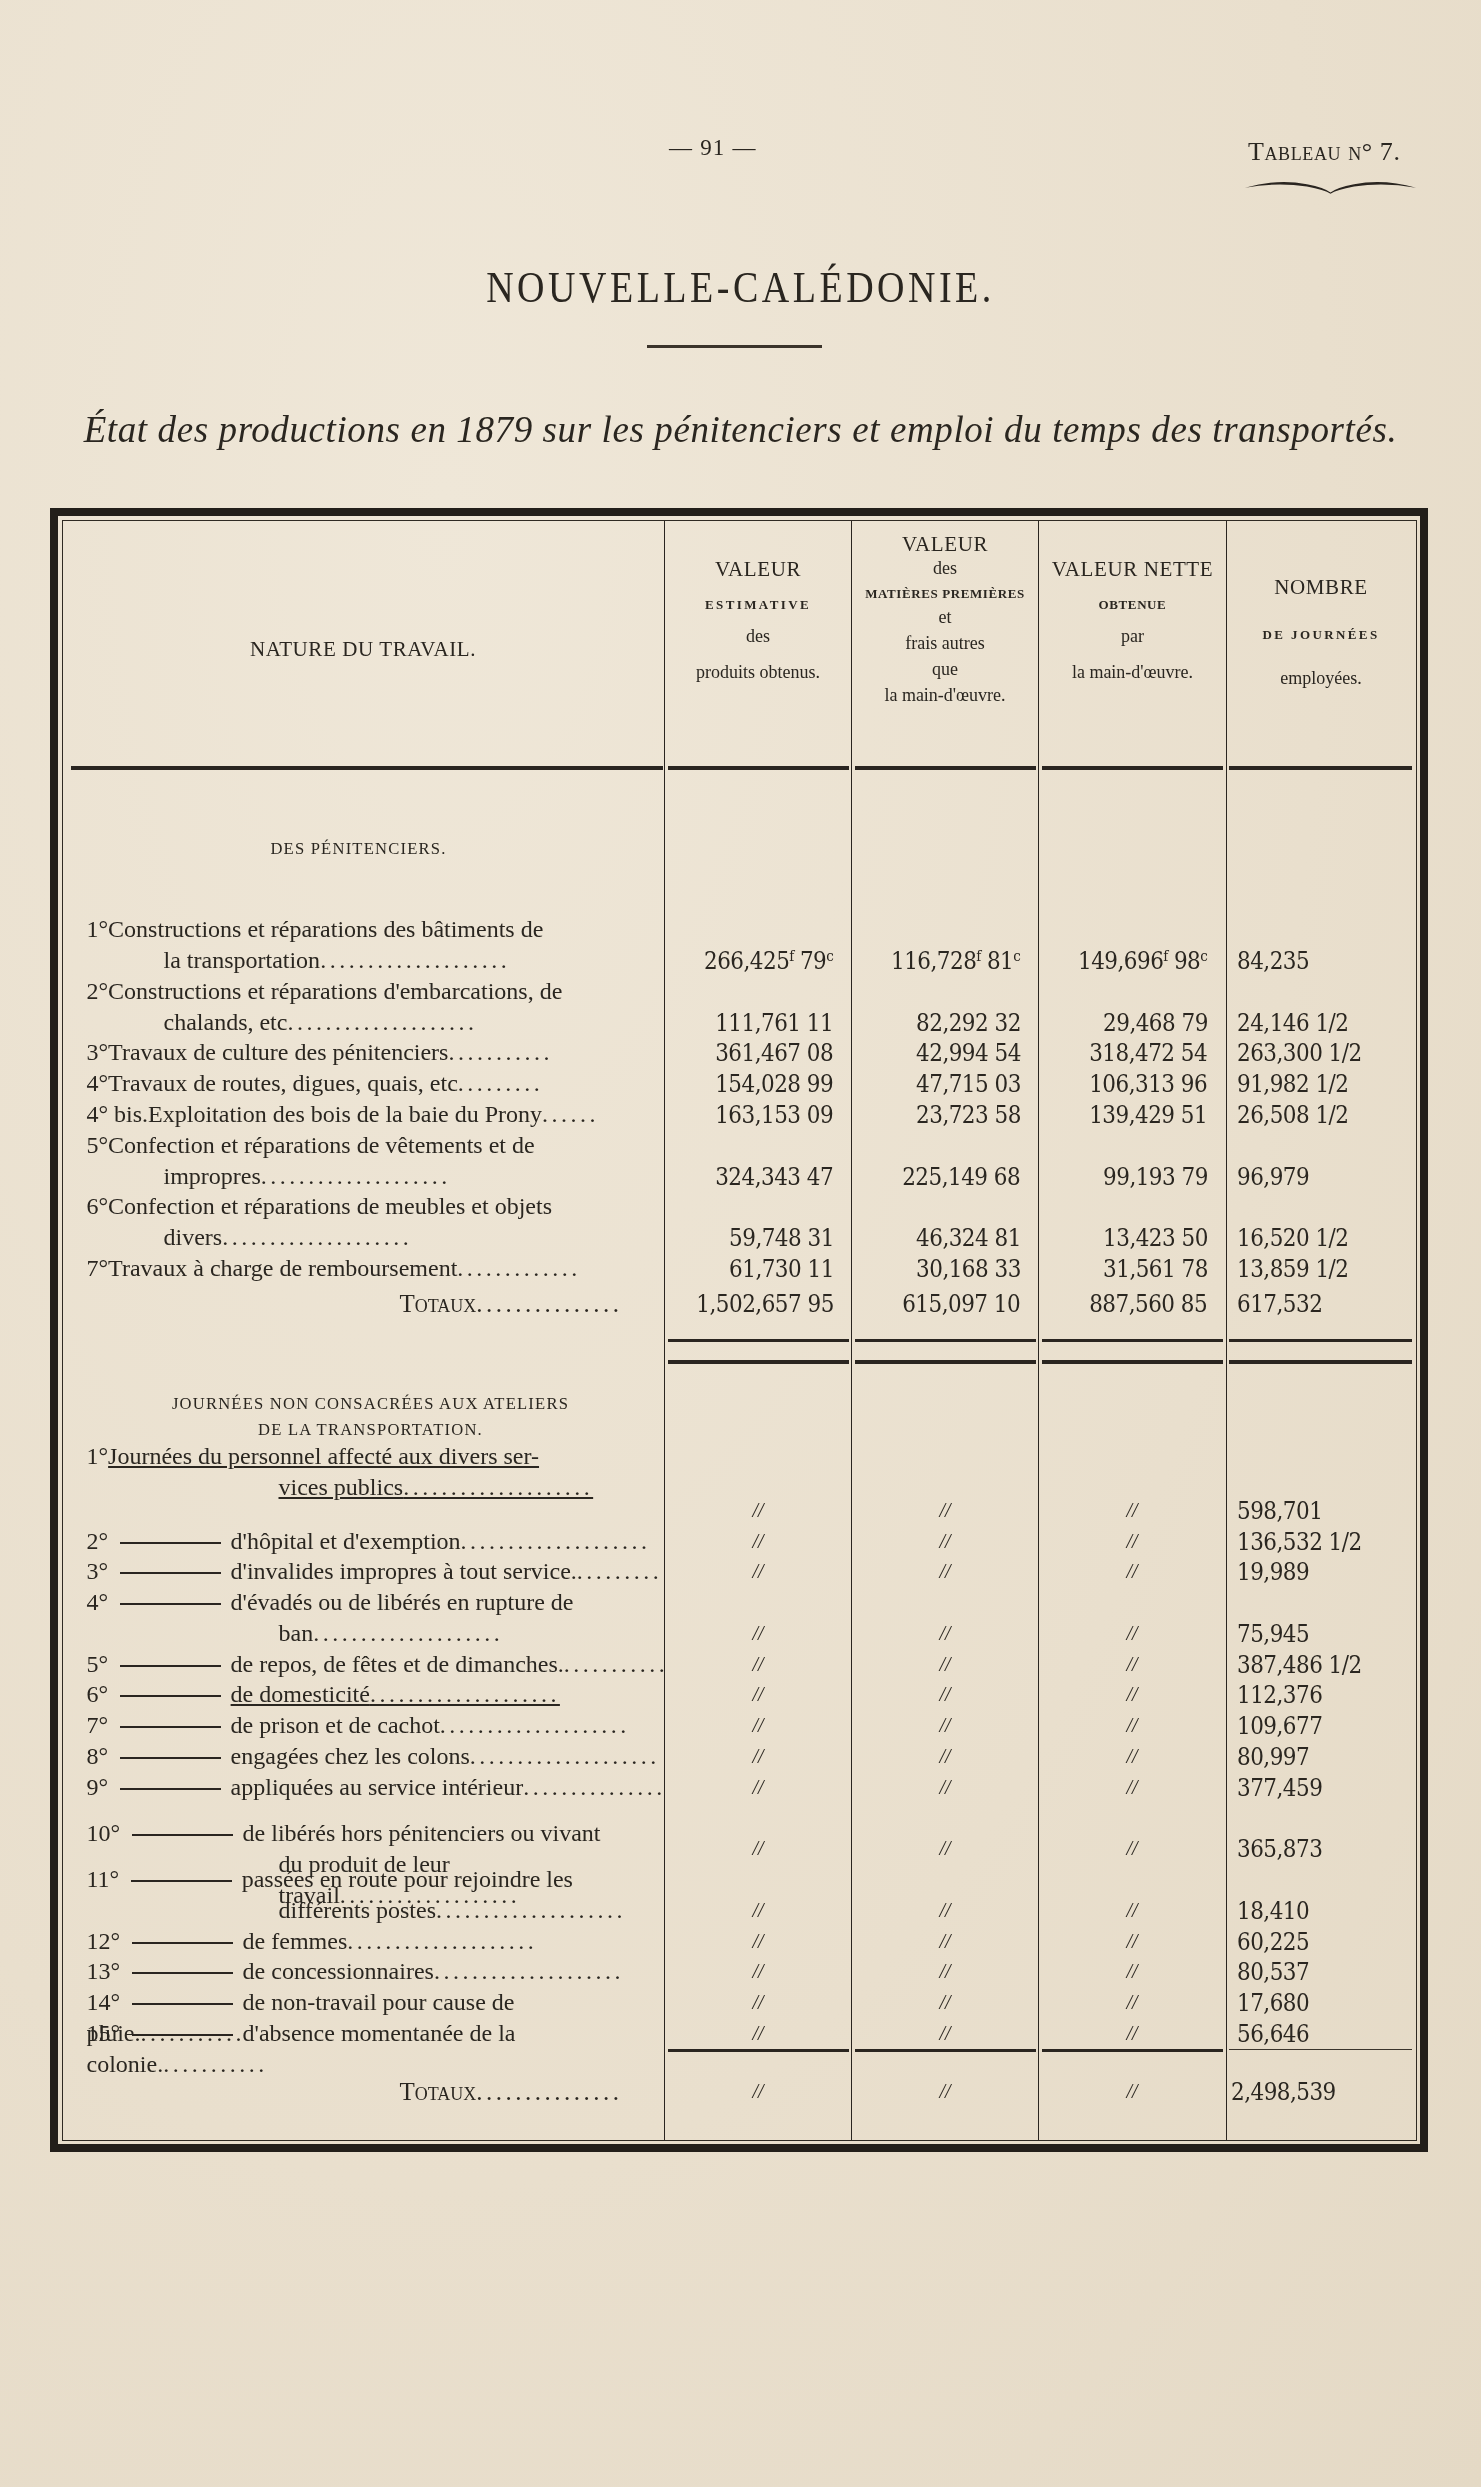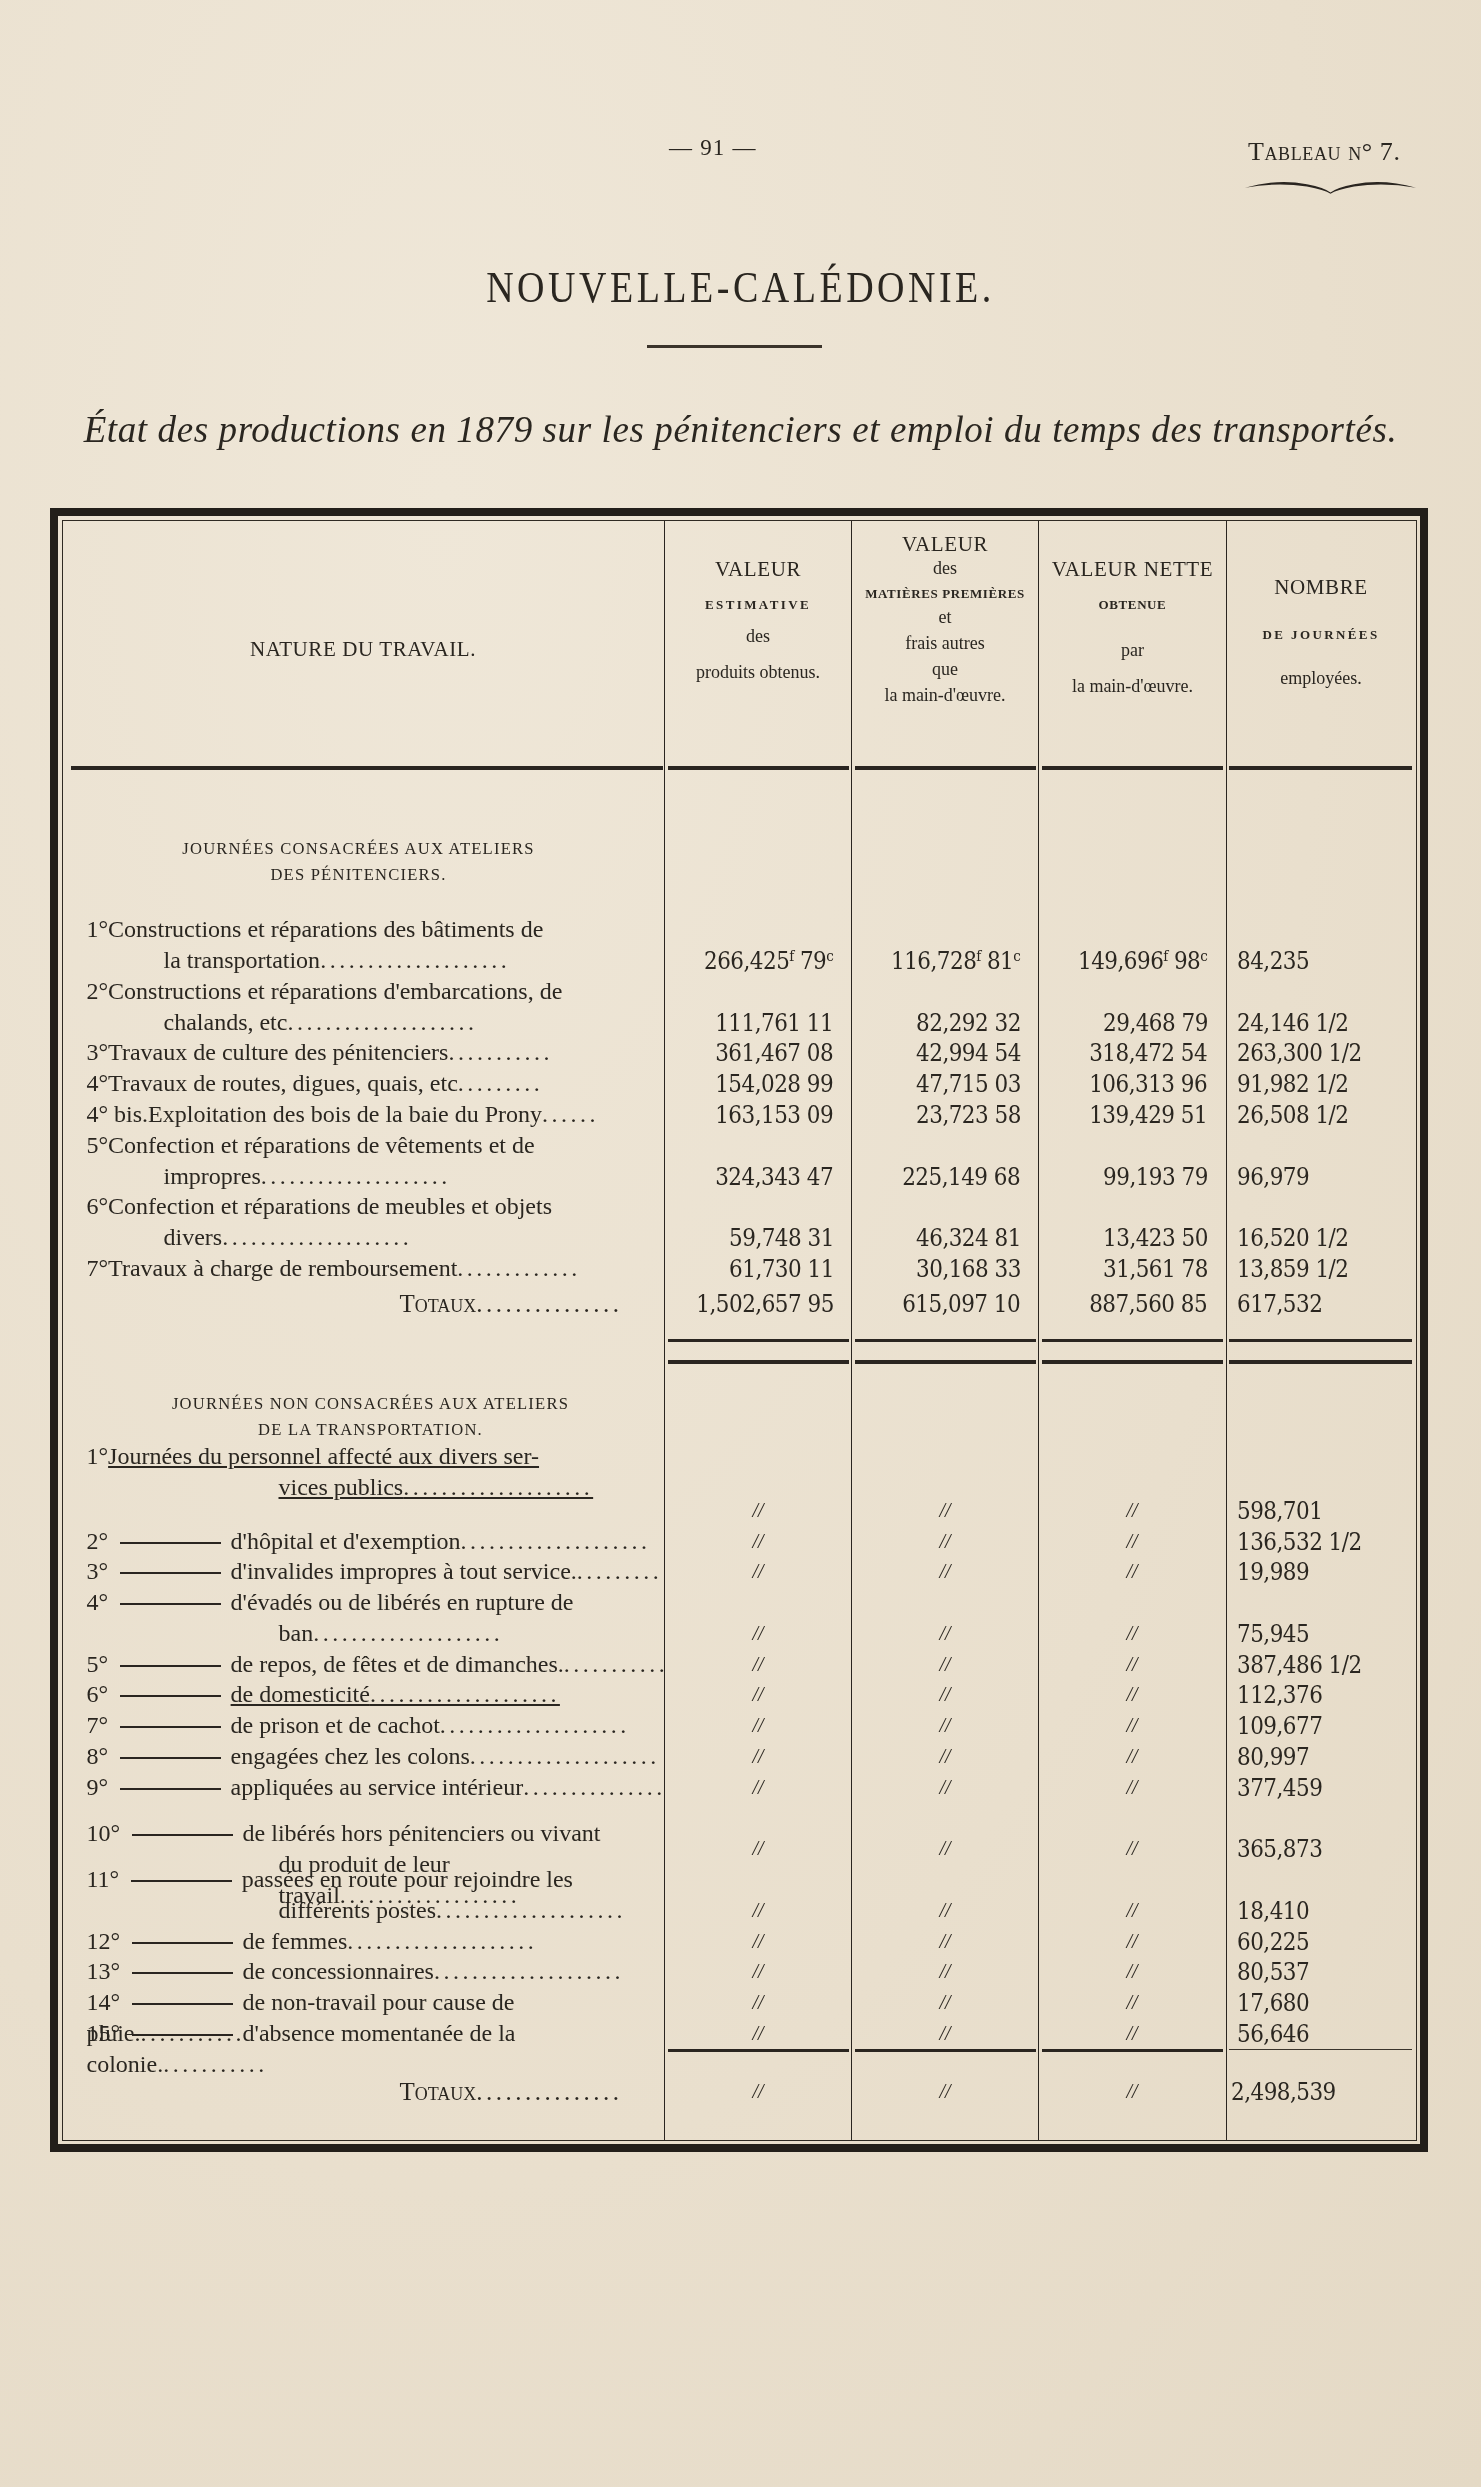--- a/index.html
+++ b/index.html
@@ -111,37 +111,36 @@
       <span class="lower">des</span>
       <span class="small" style="letter-spacing:0.6px;margin-top:6px">MATIÈRES PREMIÈRES</span>
       <span class="lower" style="margin-top:3.5px">et</span>
       <span class="lower" style="margin-top:3.5px">frais autres</span>
       <span class="lower" style="margin-top:3.5px">que</span>
       <span class="lower" style="margin-top:3.5px">la main-d'œuvre.</span>
     </div>
     <div class="hdr" style="left:977px;width:186px;top:35px;">
       <span class="big">VALEUR NETTE</span>
       <span class="small" style="letter-spacing:0.6px;margin-top:15.4px">OBTENUE</span>
-      <span class="lower" style="margin-top:26px">par</span>
+      <span class="lower" style="margin-top:12px">par</span>
       <span class="lower" style="margin-top:13px">la main-d'œuvre.</span>
     </div>
     <div class="hdr" style="left:1164px;width:189px;top:53px;">
       <span class="big">NOMBRE</span>
       <span class="small" style="margin-top:27px">DE JOURNÉES</span>
       <span class="lower" style="margin-top:24px">employées.</span>
     </div>
 
     <div class="hrule" style="left:8.3px;width:592px;top:245px;"></div>
     <div class="hrule" style="left:605px;width:181px;top:245px;"></div>
     <div class="hrule" style="left:792px;width:181px;top:245px;"></div>
     <div class="hrule" style="left:979px;width:181px;top:245px;"></div>
     <div class="hrule" style="left:1166px;width:183px;top:245px;"></div>
 
     <div class="section-head" style="top:315px;">
-      <div>JOURNÉES CONSACRÉES AUX ATELIERS</div>
       <div>DES PÉNITENCIERS.</div>
     </div>
 
     <div id="s1-rows">
         <div class="row-label" style="top: 393px;"><span class="num">1° </span><span>Constructions et réparations des bâtiments de</span><span class="cont"><span>la transportation</span><span class="dots">....................</span></span></div>
         <div class="cell" style="top: 424px; right: 582px;">266,425ᶠ 79ᶜ</div>
         <div class="cell" style="top: 424px; right: 395px;">116,728ᶠ 81ᶜ</div>
         <div class="cell" style="top: 424px; right: 208px;">149,696ᶠ 98ᶜ</div>
         <div class="cell" style="top: 424px; left: 1174px; text-align: left; transform-origin: left center;">84,235</div>
         <div class="row-label" style="top: 455px;"><span class="num">2° </span><span>Constructions et réparations d'embarcations, de</span><span class="cont"><span>chalands, etc</span><span class="dots">....................</span></span></div>

